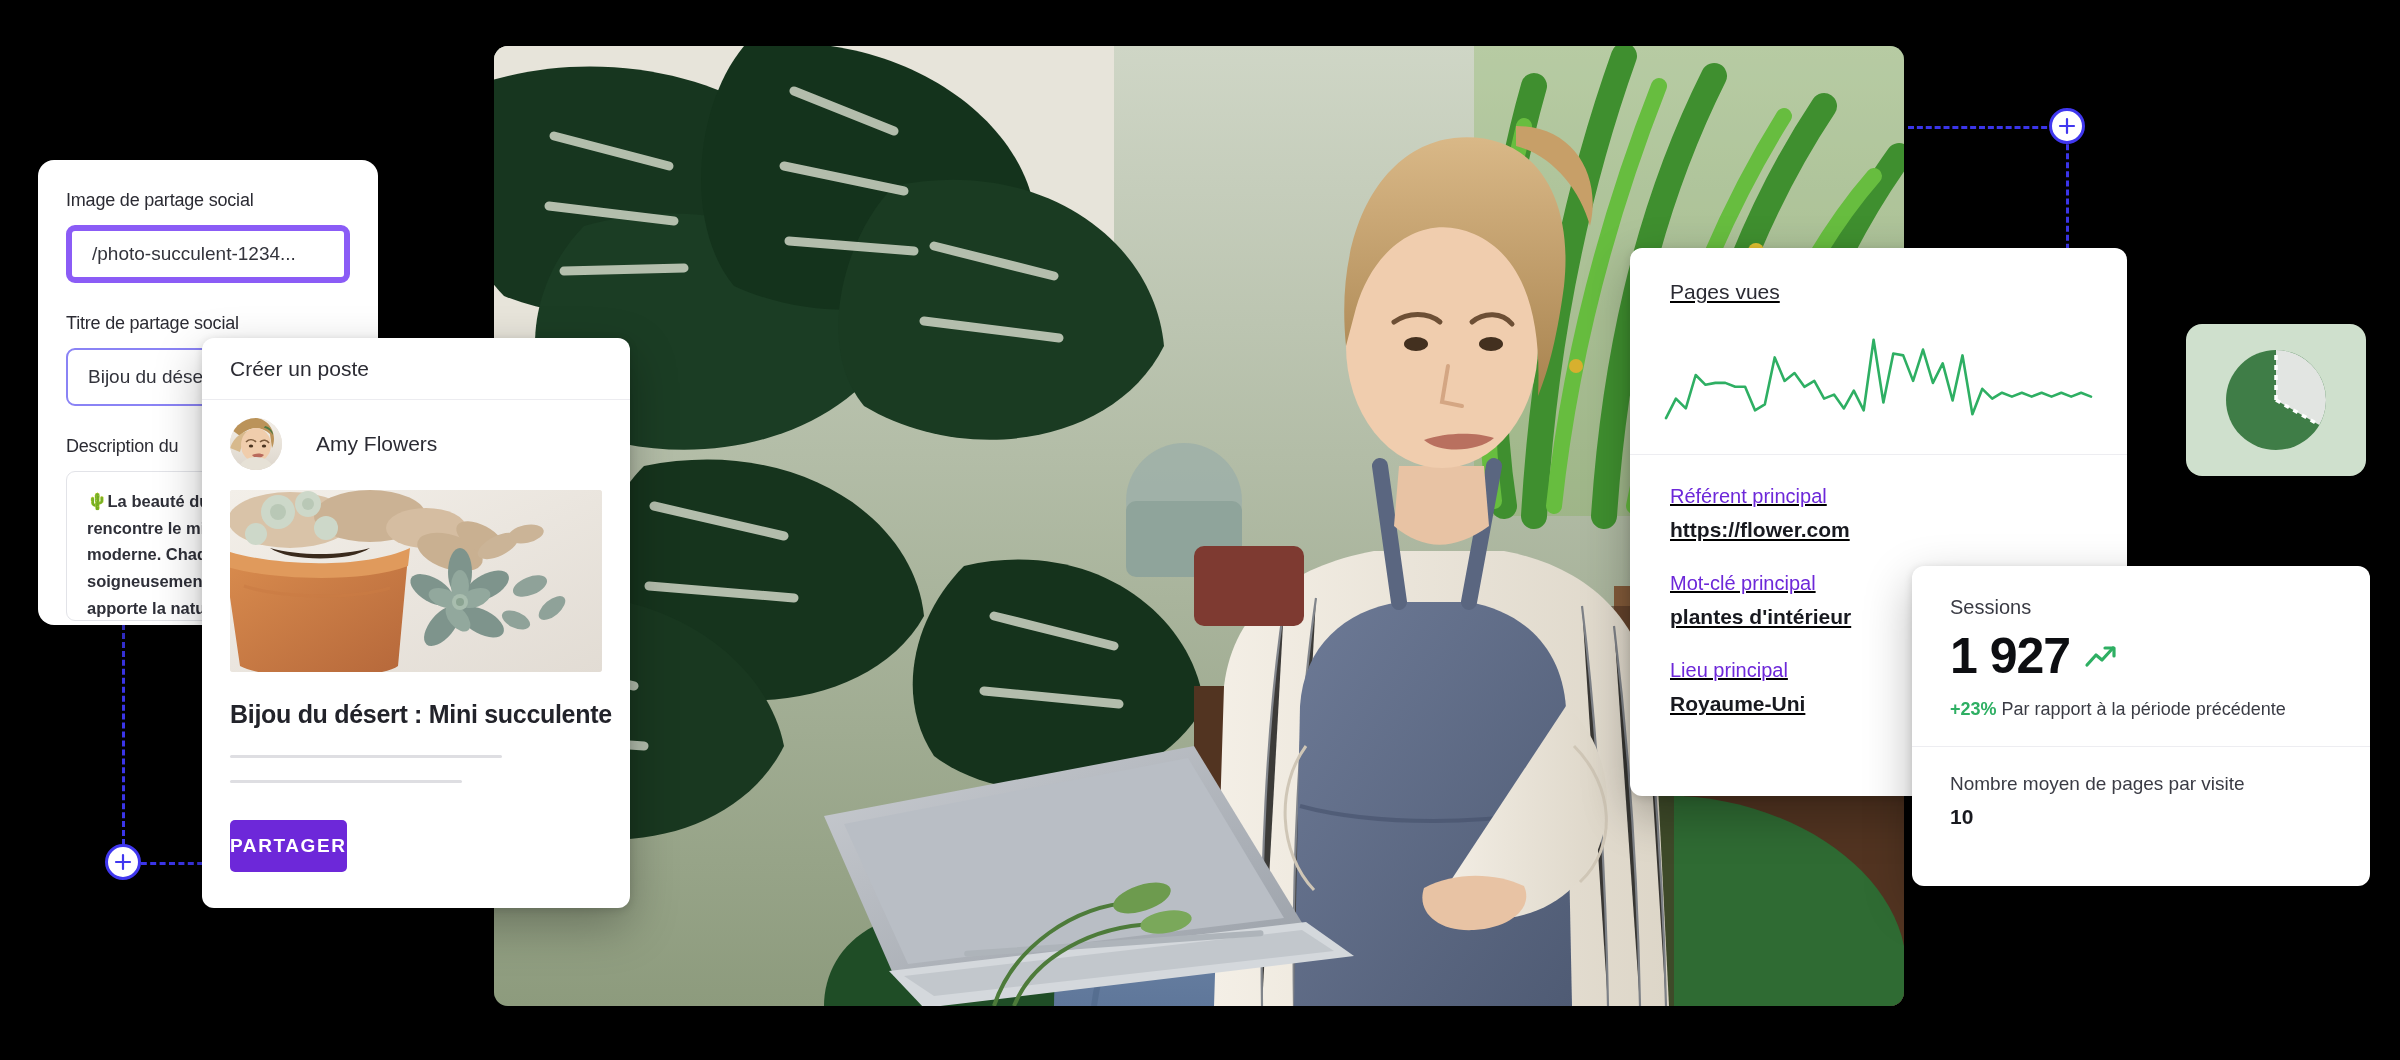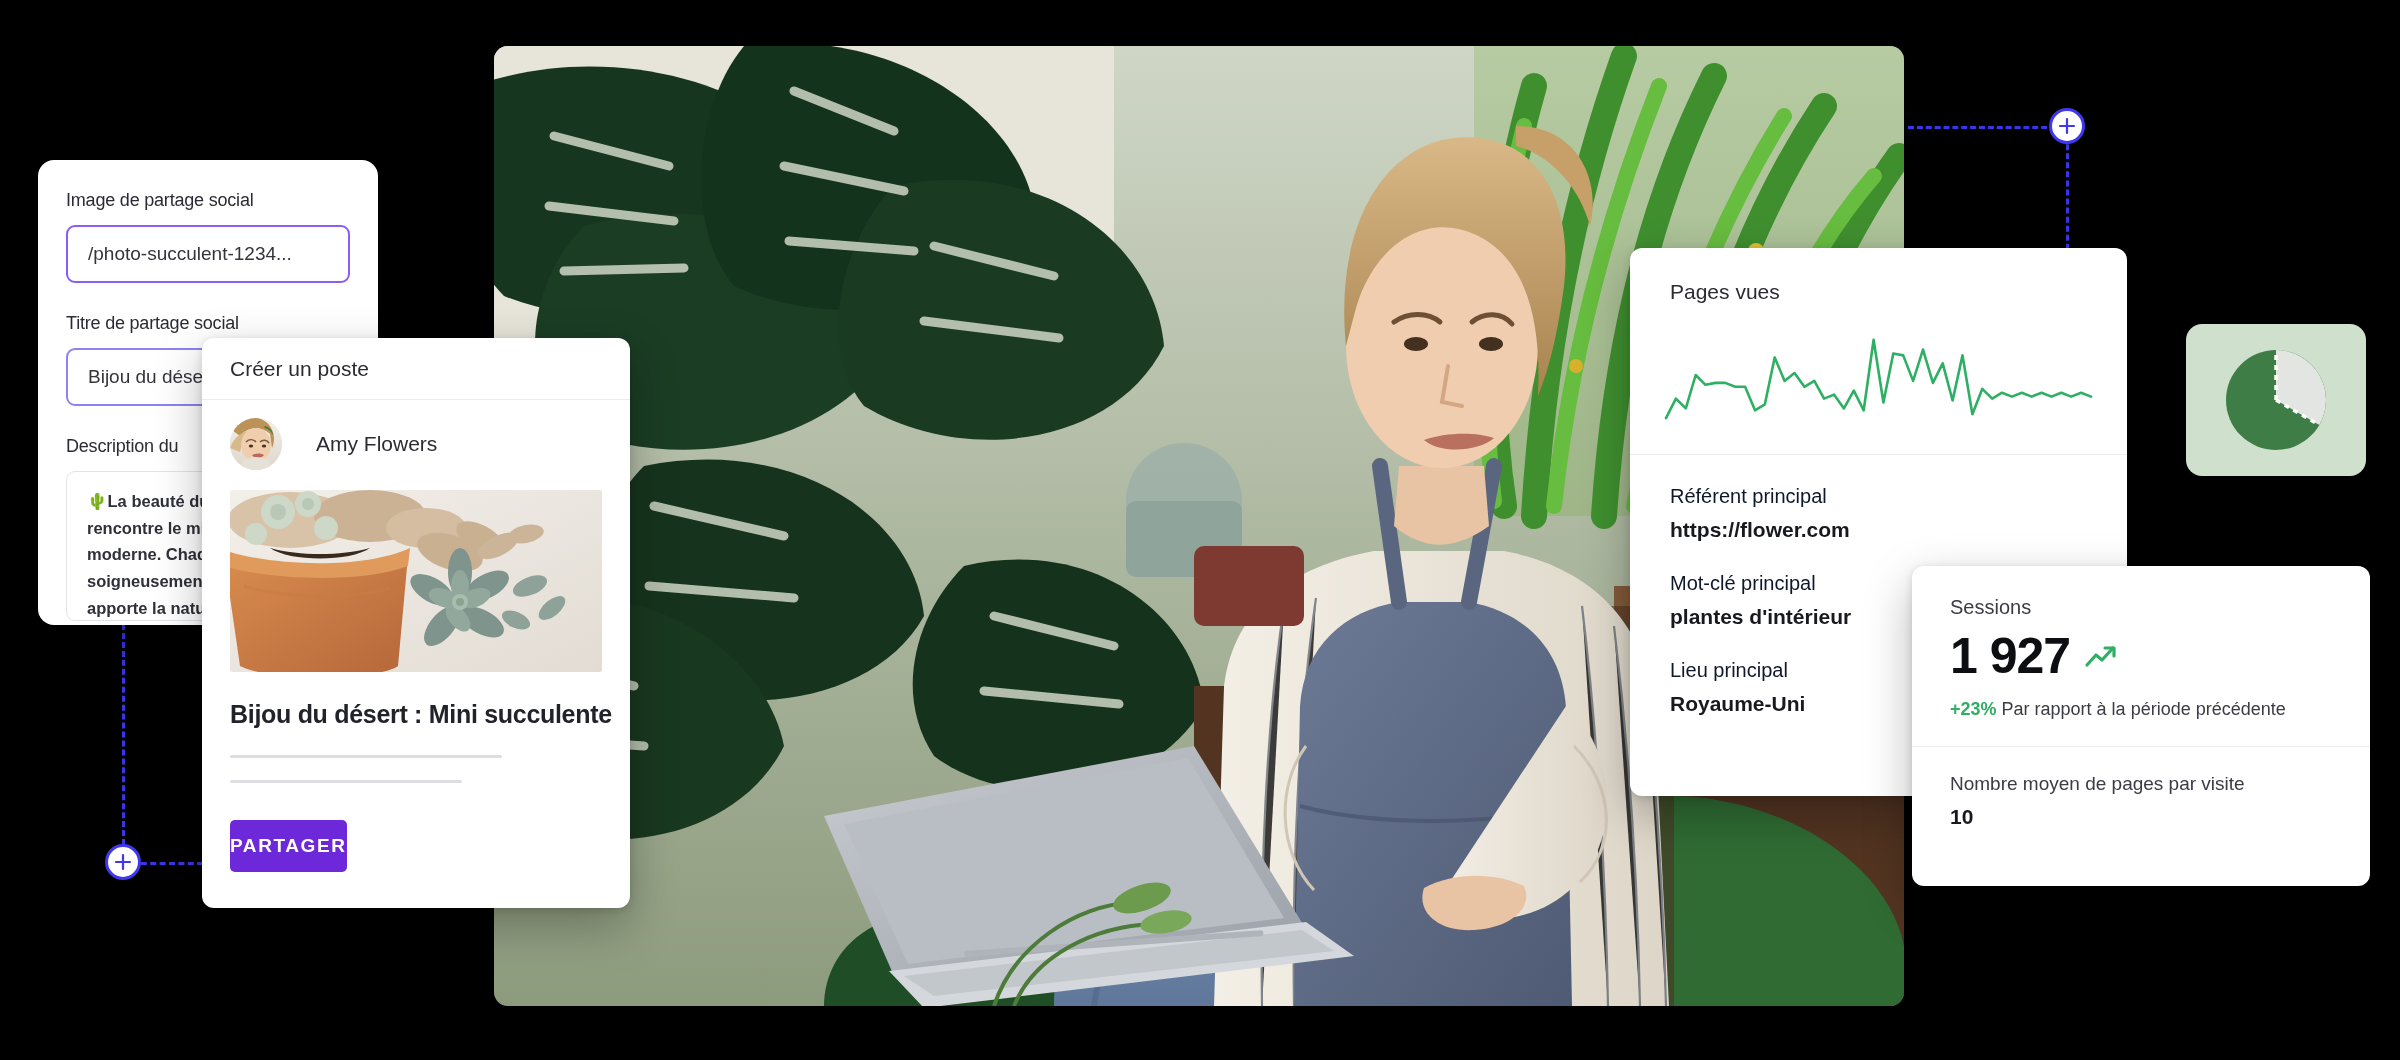--- a/index.html
+++ b/index.html
@@ -42,21 +42,21 @@
   #social-panel {
     left: 38px; top: 160px; width: 340px; height: 465px;
     z-index: 4; padding: 30px 28px 0 28px;
     border-radius: 16px;
   }
   .field-label {
     font-size: 18px; color: #2b2b33; letter-spacing: -0.2px;
     margin-bottom: 14px; white-space: nowrap;
   }
   .txt-input {
-    height: 58px; border: 2px solid #8b5cf6; border-radius: 9px;
+    height: 58px; border: 6px solid #8b5cf6; border-radius: 9px;
     display: flex; align-items: center; padding: 0 20px;
     font-size: 19px; color: #33343c; background:#fff;
     margin-bottom: 30px; overflow: hidden; white-space: nowrap;
   }
   .txt-input.focused { border: 2px solid #8a83f5; }
   .txt-area {
     border: 1px solid #e2e3e8; border-radius: 9px;
     padding: 16px 20px; font-size: 16.5px; line-height: 1.62;
     color: #2f3039; font-weight: 700; height: 150px; overflow: hidden;
   }
@@ -97,31 +97,31 @@
     margin: 37px 28px 0 28px; height: 52px; background: #6d28d9;
     border-radius: 5px; color:#fff; font-size: 19px; font-weight: 700;
     letter-spacing: 1.6px; display: flex; align-items: center;
     justify-content: center; border: none; cursor: pointer;
     font-family: "Liberation Sans", sans-serif;
   }
 
   
   #analytics-card {
     left: 1630px; top: 248px; width: 497px; height: 548px;
-    z-index: 4; border-radius: 12px;
+    z-index: 4; border-radius: 12px; text-decoration: underline;
   }
   #pv-title {
     font-size: 21px; color: #2b2b33; padding: 32px 0 0 40px;
   }
   #spark { margin: 18px 30px 0 30px; height: 110px; }
   #spark svg { display:block; width:100%; height:100%; }
   .divider { height:1px; background:#ededf1; margin: 22px 0 0 0; }
   .metric { padding: 0 0 0 40px; margin-top: 30px; }
   .metric:first-of-type { margin-top: 34px; }
-  .metric-label { font-size: 20px; color: #0f172a; margin-bottom: 10px; }
+  .metric-label { font-size: 20px; color: #6d28d9; margin-bottom: 10px; }
   .metric-value { font-size: 21px; font-weight: 700; color: #18191f; }
 
   
   #sessions-card {
     left: 1912px; top: 566px; width: 458px; height: 320px;
     z-index: 6; border-radius: 12px;
   }
   #sess-label { font-size: 20px; color: #3a3b44; padding: 30px 0 0 38px; }
   #sess-row {
     display: flex; align-items: center; gap: 14px; padding: 8px 0 0 38px;

